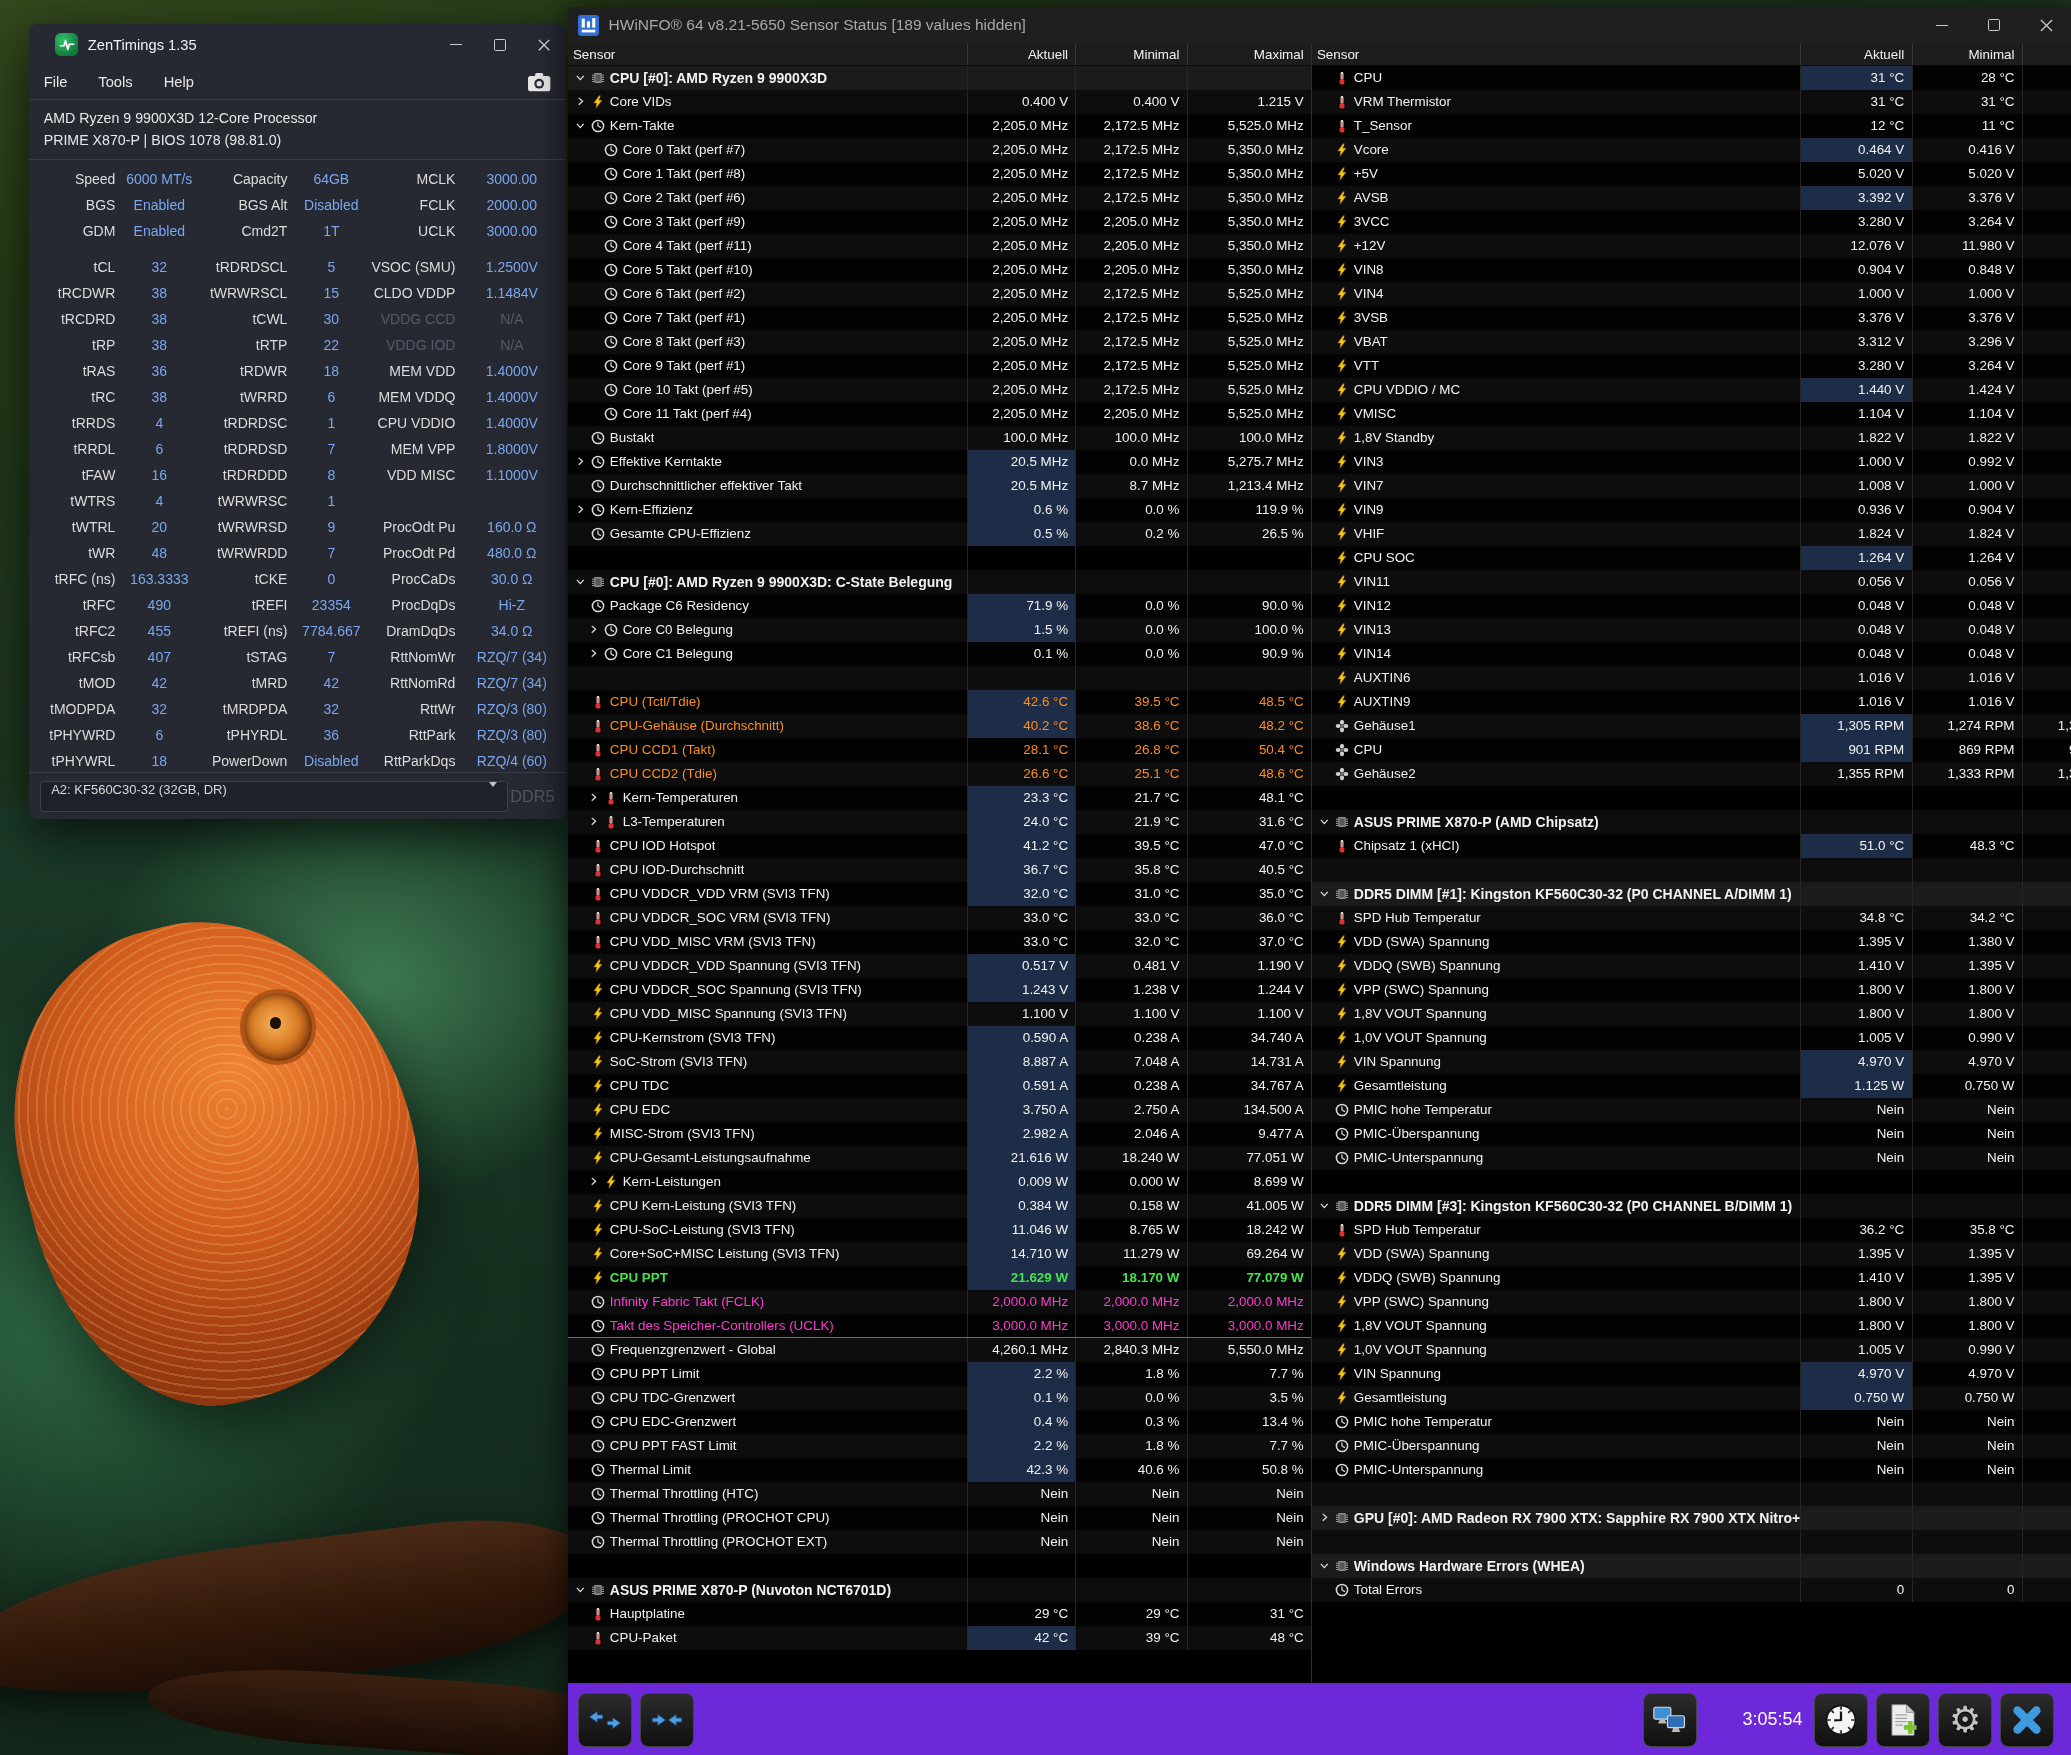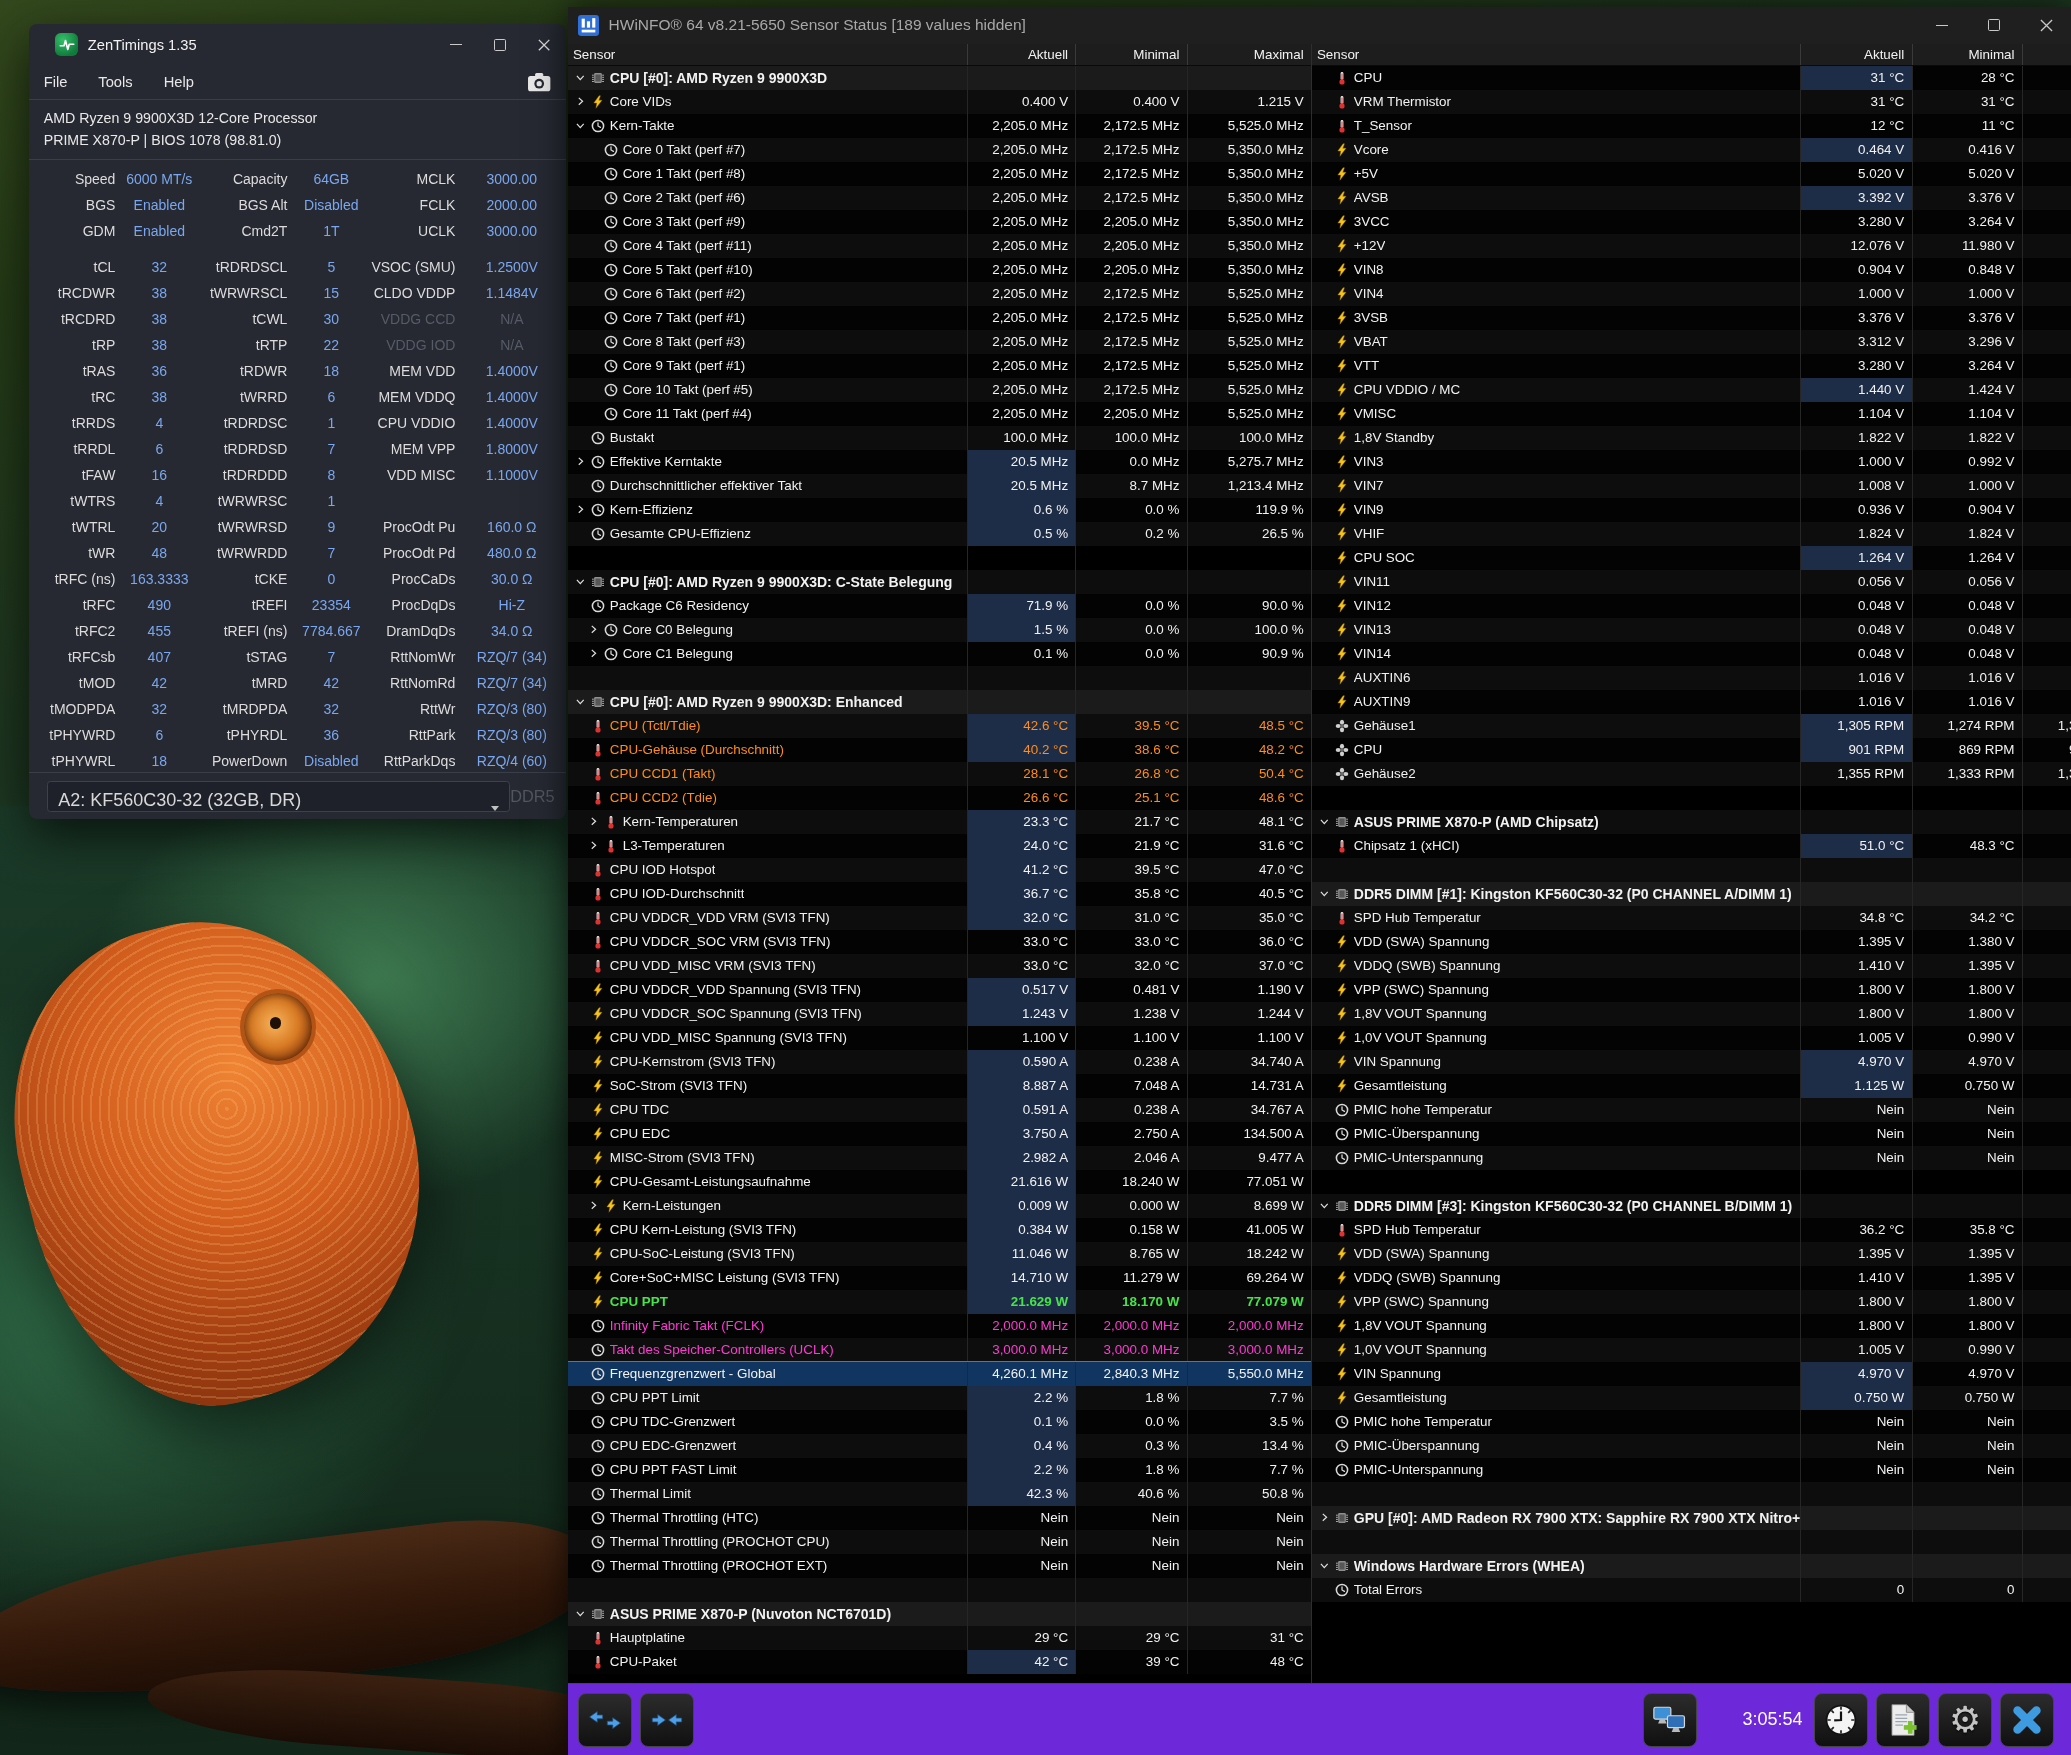--- a/index.html
+++ b/index.html
@@ -48,21 +48,21 @@
   .zt-camera{margin-left:auto;width:24.4px;height:21px;}
   .zt-info{height:52px;padding:6.5px 14.7px 0;font-size:14.2px;line-height:1.55;border-bottom:0.8px solid #3a3e48;}
   .zt-grid{display:grid;grid-template-columns:88px 65px 107px 65px 103px 90px;padding:6.5px 9.8px 0;}
   .zt-grid .zl{height:26px;display:flex;align-items:center;justify-content:flex-end;padding-right:11.4px;font-size:14px;color:#dcdcdc;white-space:nowrap;}
   .zt-grid .zv{height:26px;display:flex;align-items:center;justify-content:center;font-size:14px;color:#7aa7ef;white-space:nowrap;}
   .zt-grid .m{color:#565b66;}
   .zt-grid .gaprow{grid-column:1/-1;height:9.8px;}
   .zt-bottom{position:absolute;bottom:0;left:0;right:0;height:46px;border-top:0.8px solid #3a3e48;
      display:flex;align-items:center;padding:0 11.4px;}
   .zt-select{width:446px;height:29px;background:#1e212a;border:0.8px solid #3c414d;border-radius:3.3px;
-     display:flex;align-items:flex-end;padding:0 9.8px;font-size:18px;color:#d8d8d8;margin-left:7px;}
+     display:flex;align-items:flex-start;padding:0 9.8px;font-size:13px;color:#d8d8d8;}
   .zt-select .caret{margin-left:auto;width:0;height:0;border-left:4.9px solid transparent;border-right:4.9px solid transparent;border-top:5.7px solid #c0c0c0;}
   .zt-ddr5{margin-left:auto;font-size:16.3px;color:#52565f;}
 
   
   .hw{position:absolute;left:568px;top:6.5px;width:1504px;height:1749px;background:#000;
       display:flex;flex-direction:column;box-shadow:0 0 33px rgba(0,0,0,.7);}
   .hw-titlebar{height:37px;flex:none;background:#1f1f1f;display:flex;align-items:center;padding-left:9.8px;color:#a8a8a8;font-size:15.5px;}
   .hw-logo{width:21px;height:21px;flex:none;margin-right:9.8px;}
   .hw-title{flex:1;}
   .hw-titlebar .wbtn{width:52px;color:#b8b8b8;}
@@ -738,42 +738,20 @@
             <div class="cv a">0.1 %</div>
             <div class="cv mi">0.0 %</div>
             <div class="cv ma">90.9 %</div>
           </div>
           <div class="srow blank">
             <div class="cl"></div>
             <div class="cv a"></div>
             <div class="cv mi"></div>
             <div class="cv ma"></div>
           </div>
-          <div class="srow section">
-            <div class="cl">
-              <span class="chev">
-                <svg viewBox="0 0 14 14">
-                  <path d="M2.5 5 7 10l4.5-5" fill="none" stroke="#e0e0e0" stroke-width="1.6"></path>
-                </svg>
-              </span>
-              <span class="ic">
-                <svg viewBox="0 0 20 20">
-                  <rect x="4.5" y="3" width="11" height="14" rx="1.5" fill="#8f8f8f"></rect>
-                  <rect x="6.3" y="5" width="7.4" height="10" fill="#575757"></rect>
-                  <g stroke="#cfcfcf" stroke-width="1.2">
-                    <path d="M1.5 6h2.5M1.5 9h2.5M1.5 12h2.5M1.5 15h2.5M16 6h2.5M16 9h2.5M16 12h2.5M16 15h2.5"></path>
-                  </g>
-                </svg>
-              </span>
-              <span class="lt">CPU [#0]: AMD Ryzen 9 9900X3D: Enhanced</span>
-            </div>
-            <div class="cv a"></div>
-            <div class="cv mi"></div>
-            <div class="cv ma"></div>
-          </div>
           <div class="srow o">
             <div class="cl ind0">
               <span class="chev"></span>
               <span class="ic">
                 <svg viewBox="0 0 20 20">
                   <rect x="8" y="1.5" width="4" height="11.5" rx="2" fill="#efefef"></rect>
                   <rect x="9.2" y="3.5" width="1.6" height="9.5" fill="#e03131"></rect>
                   <circle cx="10" cy="15.6" r="3.7" fill="#e03131"></circle>
                 </svg>
               </span>

